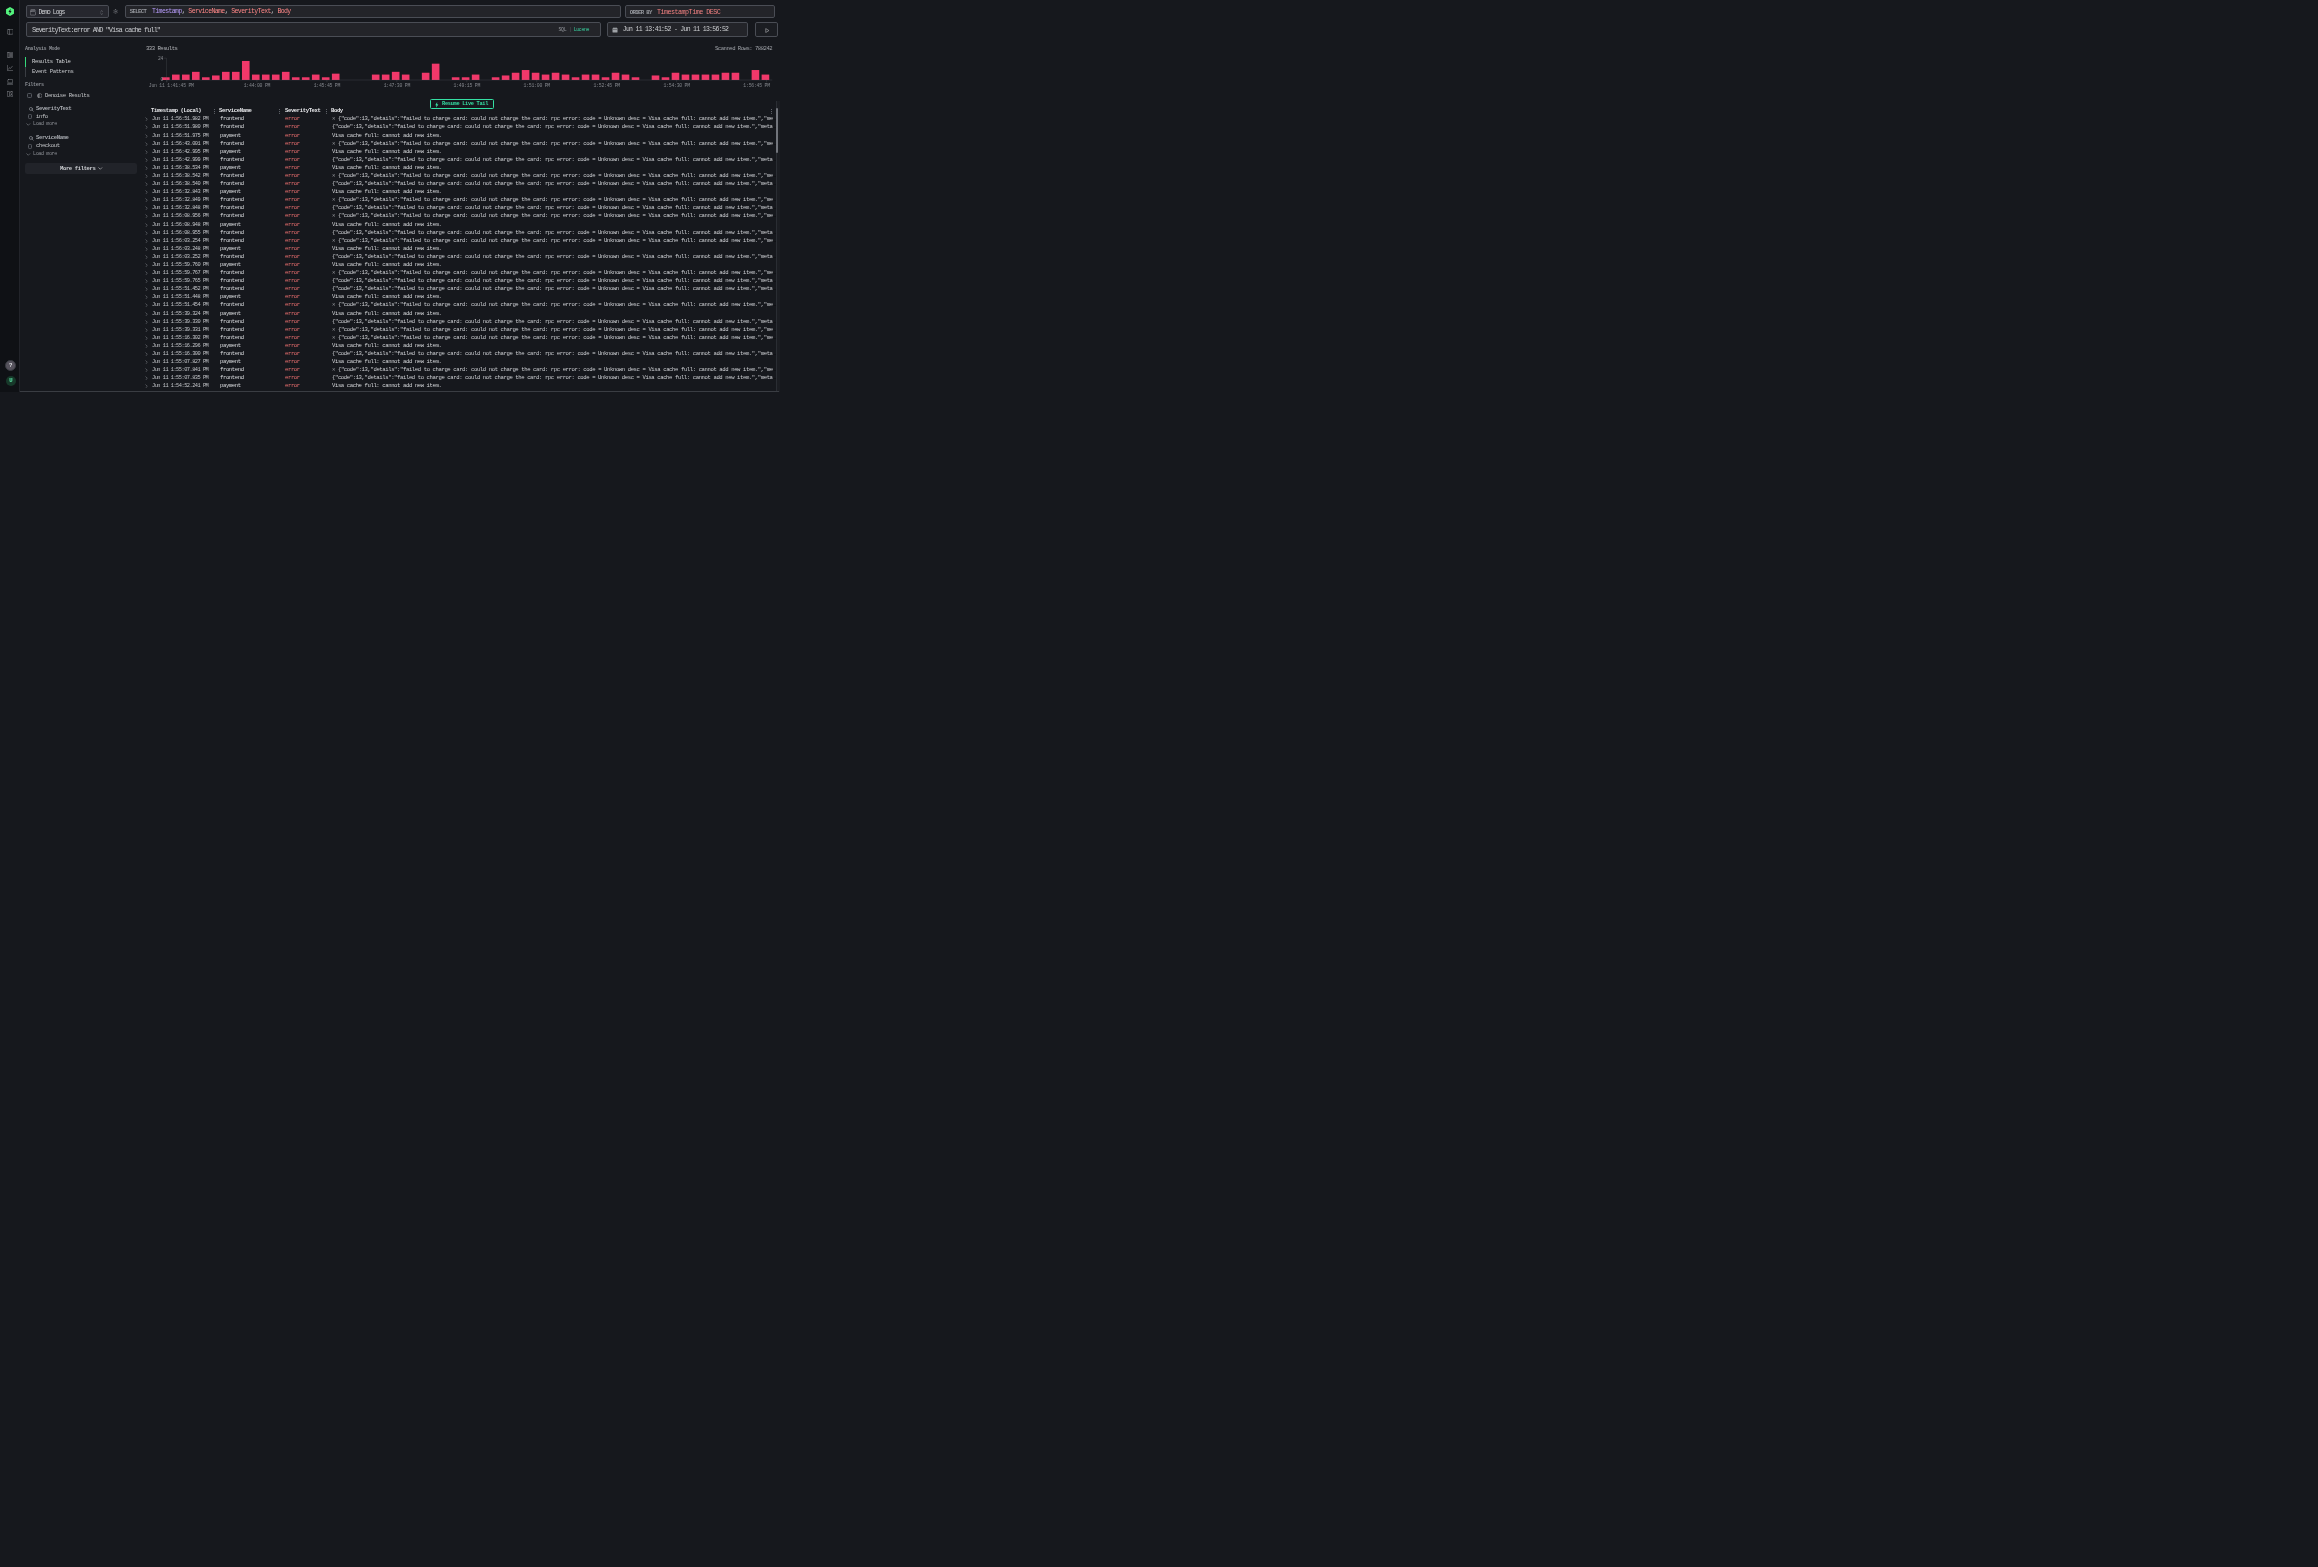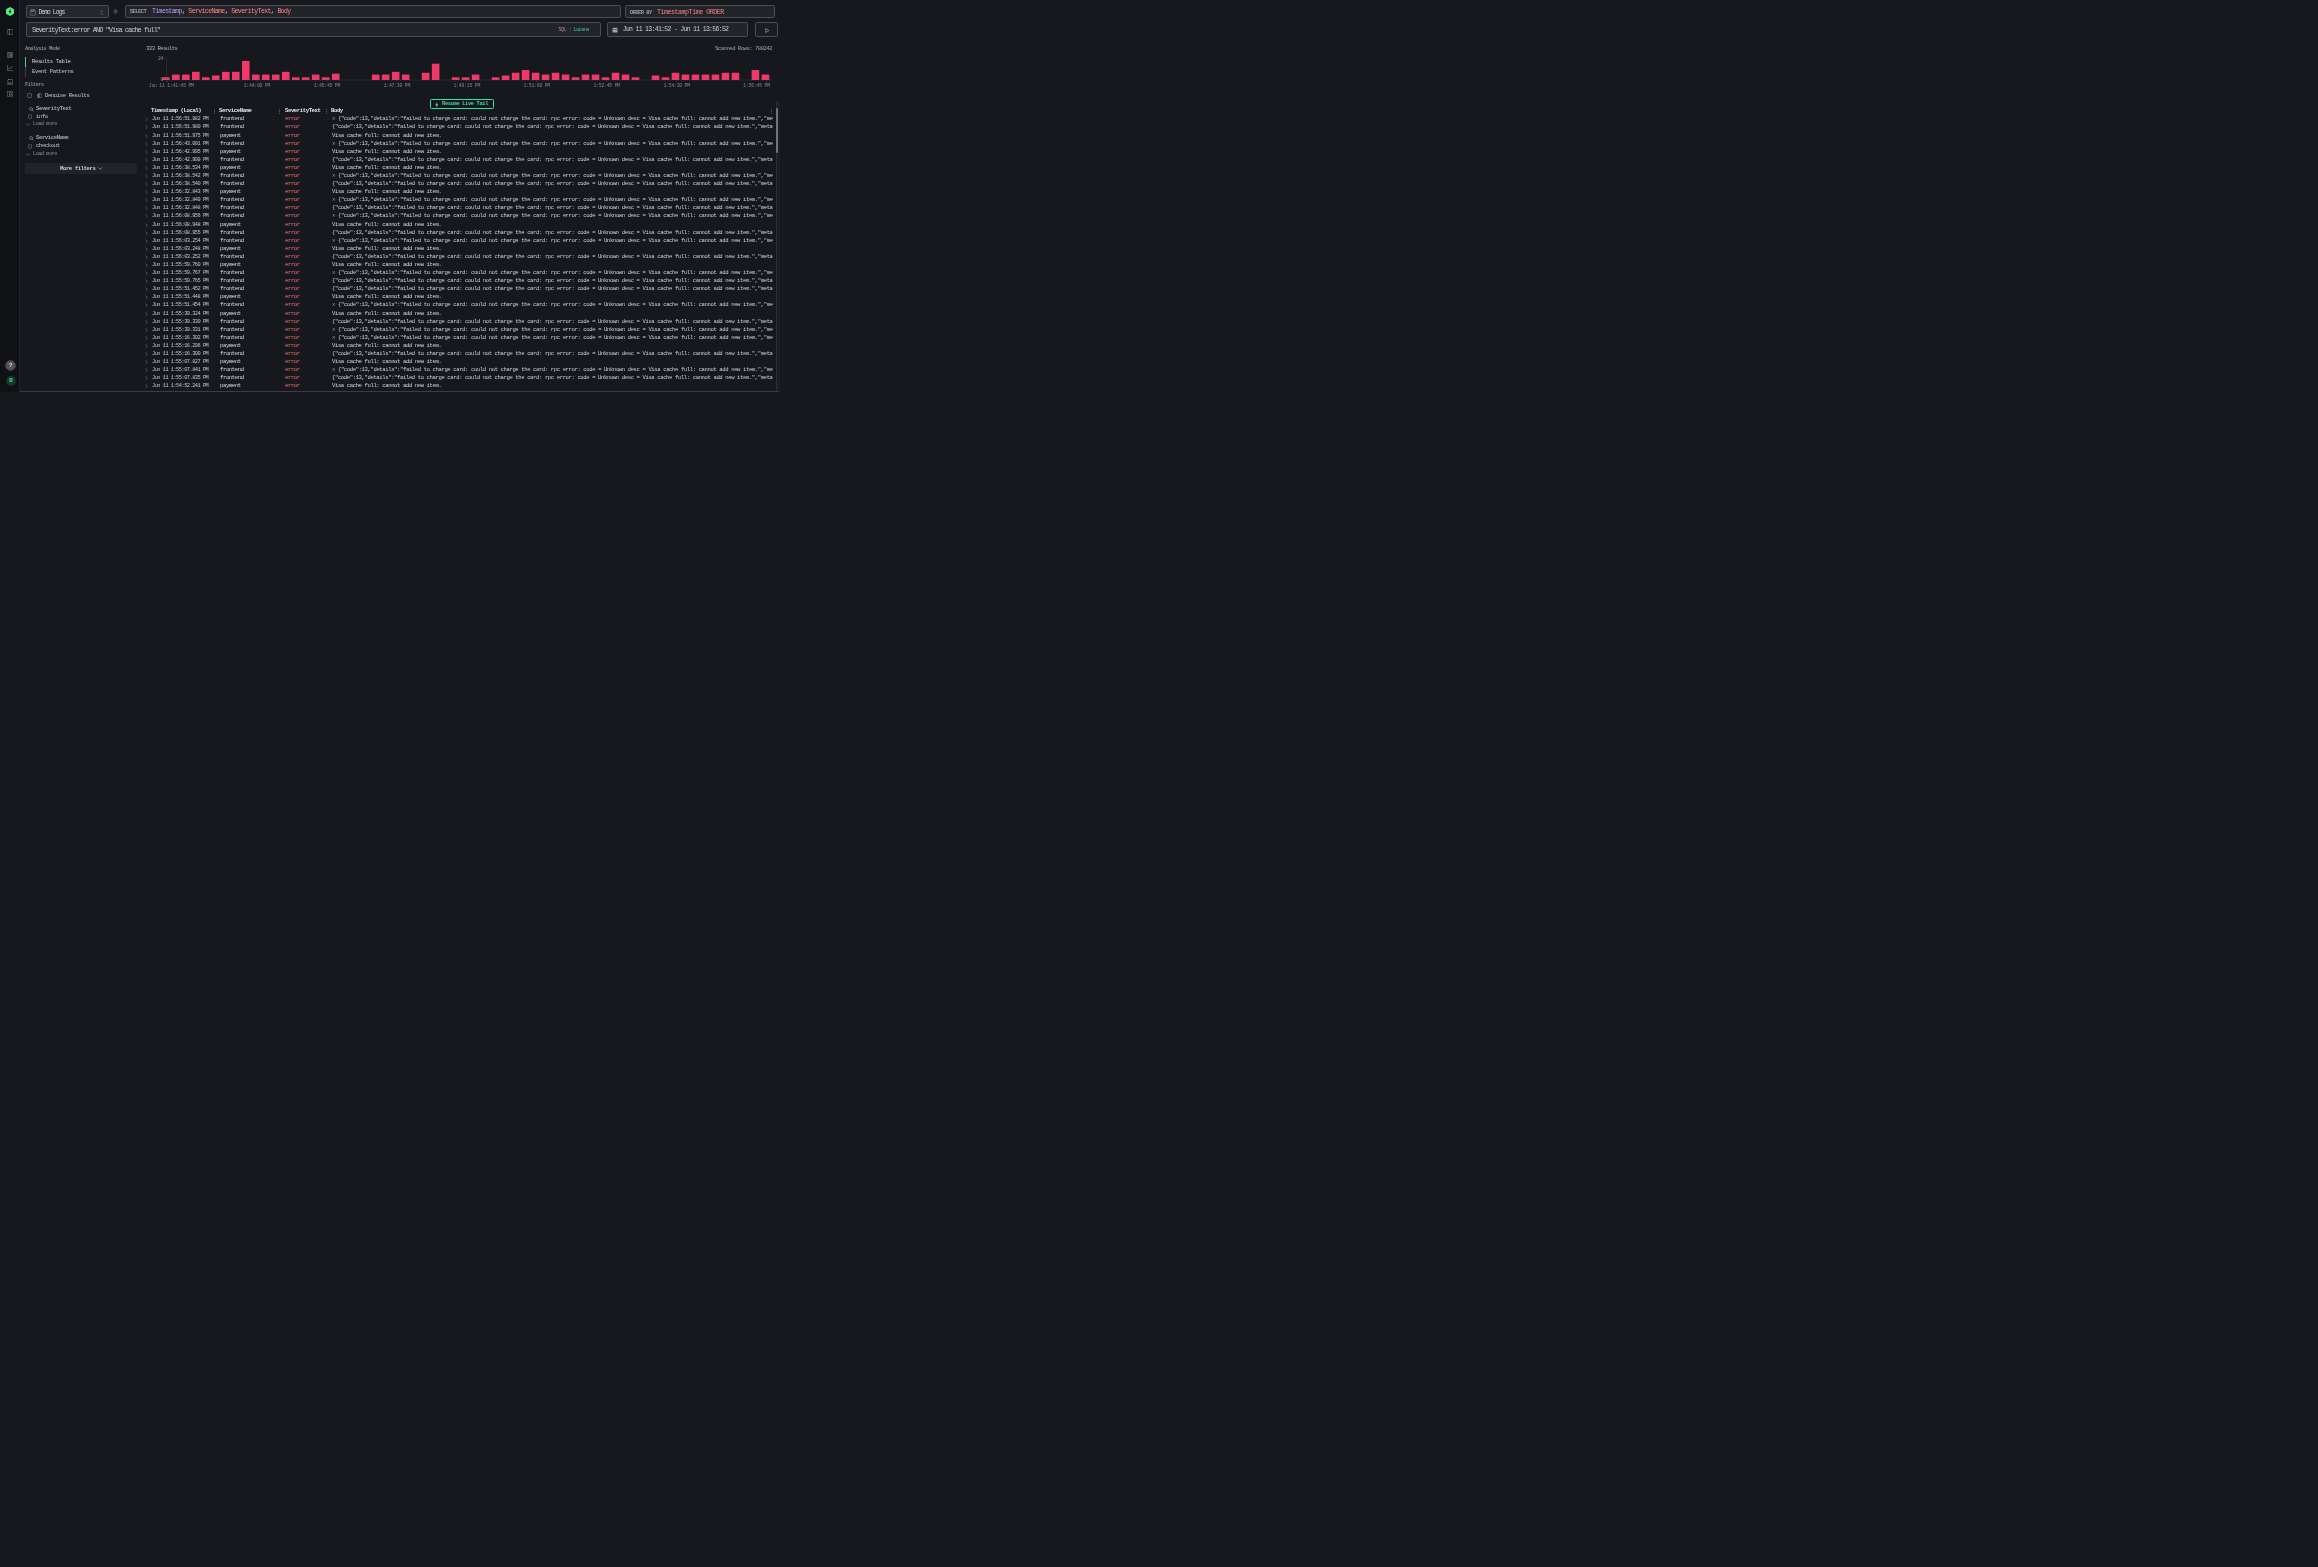--- a/index.html
+++ b/index.html
@@ -66,21 +66,21 @@
 <svg style="position:absolute;left:113px;top:8.8px" width="5.1" height="5.1" viewBox="0 0 24 24" fill="none" stroke="#85888E" stroke-width="2" stroke-linecap="round" stroke-linejoin="round">
     <path d="M12.22 2h-.44a2 2 0 0 0-2 2v.18a2 2 0 0 1-1 1.73l-.43.25a2 2 0 0 1-2 0l-.15-.08a2 2 0 0 0-2.73.73l-.22.38a2 2 0 0 0 .73 2.73l.15.1a2 2 0 0 1 1 1.72v.51a2 2 0 0 1-1 1.74l-.15.09a2 2 0 0 0-.73 2.73l.22.38a2 2 0 0 0 2.73.73l.15-.08a2 2 0 0 1 2 0l.43.25a2 2 0 0 1 1 1.73V20a2 2 0 0 0 2 2h.44a2 2 0 0 0 2-2v-.18a2 2 0 0 1 1-1.73l.43-.25a2 2 0 0 1 2 0l.15.08a2 2 0 0 0 2.73-.73l.22-.39a2 2 0 0 0-.73-2.73l-.15-.08a2 2 0 0 1-1-1.74v-.5a2 2 0 0 1 1-1.74l.15-.09a2 2 0 0 0 .73-2.73l-.22-.38a2 2 0 0 0-2.73-.73l-.15.08a2 2 0 0 1-2 0l-.43-.25a2 2 0 0 1-1-1.73V4a2 2 0 0 0-2-2z"></path>
     <circle cx="12" cy="12" r="3"></circle>
   </svg>
 <div class="inp" style="left:125px;top:5px;width:496px;height:13px">
 <div class="lbl" style="left:3.7px;top:0;line-height:12.7px;font-size:5.6px;letter-spacing:-0.6px;font-weight:bold;color:#989BA1">SELECT</div>
 <div class="lbl" style="left:26px;top:0;line-height:12.7px;font-size:6.5px;letter-spacing:-0.6px"><span style="color:#B59AF8">Timestamp</span><span style="color:#CFD1D5">, </span><span style="color:#FF8787">ServiceName</span><span style="color:#CFD1D5">, </span><span style="color:#FF8787">SeverityText</span><span style="color:#CFD1D5">, </span><span style="color:#FF8787">Body</span></div>
 </div>
 <div class="inp" style="left:625px;top:5px;width:150px;height:13.2px">
 <div class="lbl" style="left:3.7px;top:0;line-height:13px;font-size:5.6px;letter-spacing:-0.6px;font-weight:bold;color:#989BA1">ORDER BY</div>
-<div class="lbl" style="left:31px;top:0;line-height:13px;font-size:6.7px;letter-spacing:-0.5px;color:#F08080">TimestampTime ORDER</div>
+<div class="lbl" style="left:31px;top:0;line-height:13px;font-size:6.7px;letter-spacing:-0.5px;color:#F08080">TimestampTime DESC</div>
 </div>
 
 <div class="inp" style="left:26px;top:22px;width:575px;height:14.5px">
 <div class="lbl" style="left:5px;top:0;line-height:14px;font-size:7px;letter-spacing:-1px;color:#C9CBCF">SeverityText:error AND "Visa cache full"</div>
 <div class="lbl" style="right:11px;top:0;line-height:14px;font-size:4.9px;letter-spacing:-0.4px"><span style="color:#8F9298">SQL</span><span style="color:#55585E"> | </span><span style="color:#38D5A2">Lucene</span></div>
 </div>
 <div class="inp" style="left:607px;top:22px;width:141px;height:14.5px">
 <svg style="position:absolute;left:4.2px;top:4.2px" width="6" height="6" viewBox="0 0 24 24" fill="#9FA2A7">
       <path d="M8 1v4M16 1v4" stroke="#9FA2A7" stroke-width="2.4" stroke-linecap="round"></path>
       <rect x="2" y="4" width="20" height="18" rx="2.5"></rect>

